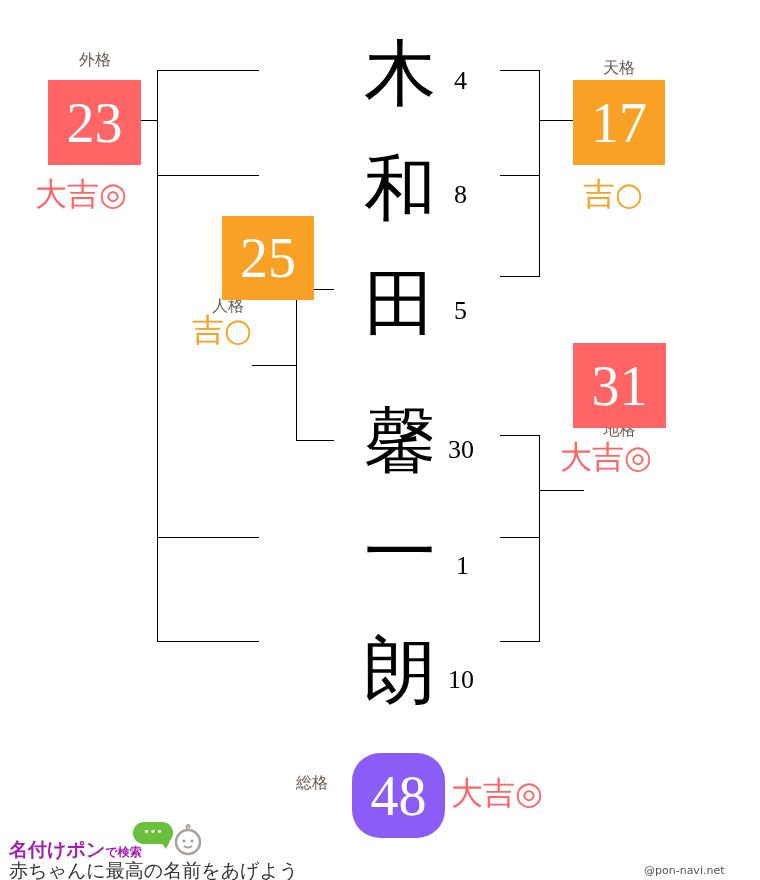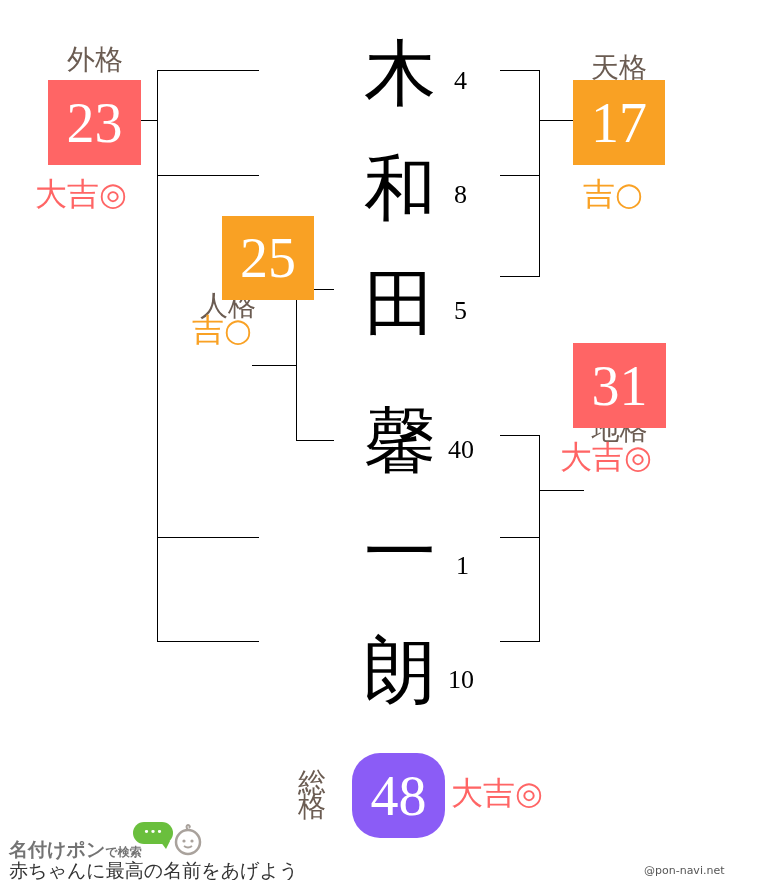--- a/index.html
+++ b/index.html
@@ -9,26 +9,26 @@
   .hline { position: absolute; height: 1px; background: #000; }
   .vline { position: absolute; width: 1px; background: #000; }
 
   .kanji { position: absolute; width: 80px; text-align: center;
            font-family: "DejaVu Serif", serif; font-size: 72px; line-height: 80px; color: #000; }
   .stroke { position: absolute; font-family: "Liberation Serif", "DejaVu Serif", serif;
             font-size: 26px; line-height: 30px; color: #000; }
 
   .box { position: absolute; display: flex; align-items: center; justify-content: center;
          color: #fff; font-family: "Liberation Serif", "DejaVu Serif", serif; font-size: 56px; }
-  .label { position: absolute; font-size: 28px; color: #6b5c52; text-align: center; line-height: 24px;
+  .label { position: absolute; font-size: 16px; color: #6b5c52; text-align: center; line-height: 24px;
            font-family: "DejaVu Sans", sans-serif; }
   .fortune { position: absolute; font-size: 32px; line-height: 36px; white-space: nowrap;
              font-family: "DejaVu Sans", sans-serif; }
 
-  .logo-title { position: absolute; left: 9px; top: 837px; color: #737373; font-weight: bold;
+  .logo-title { position: absolute; left: 9px; top: 837px; color: #a21caf; font-weight: bold;
                 font-size: 19px; line-height: 24px; font-family: "DejaVu Sans", sans-serif; white-space: nowrap; }
   .logo-title small { font-size: 12px; font-weight: bold; }
   .logo-sub { position: absolute; left: 9px; top: 862px; font-size: 19px; color: #333;
               line-height: 16px; font-family: "DejaVu Sans", sans-serif; white-space: nowrap; }
   .credit { position: absolute; left: 644px; top: 864px; font-size: 11px; color: #555;
             font-family: "DejaVu Sans", sans-serif; }
 </style>
 </head>
 <body>
 
@@ -60,21 +60,21 @@
   <div class="kanji" style="left:360px; top:33px;">木</div>
   <div class="stroke" style="left:454px; top:66px;">4</div>
 
   <div class="kanji" style="left:360px; top:148px;">和</div>
   <div class="stroke" style="left:454px; top:180px;">8</div>
 
   <div class="kanji" style="left:360px; top:263px;">田</div>
   <div class="stroke" style="left:454px; top:296px;">5</div>
 
   <div class="kanji" style="left:360px; top:400px;">馨</div>
-  <div class="stroke" style="left:448px; top:435px;">40</div>
+  <div class="stroke" style="left:448px; top:435px;">30</div>
 
   <div class="kanji" style="left:360px; top:512px;">一</div>
   <div class="stroke" style="left:456px; top:551px;">1</div>
 
   <div class="kanji" style="left:360px; top:630px;">朗</div>
   <div class="stroke" style="left:448px; top:665px;">10</div>
 </div>
 
 <div class="label" style="left:48px; top:48px; width:94px;">外格</div>
 <div class="box" style="left:48px; top:80px; width:93px; height:85px; background:#ff6565;">23</div>

